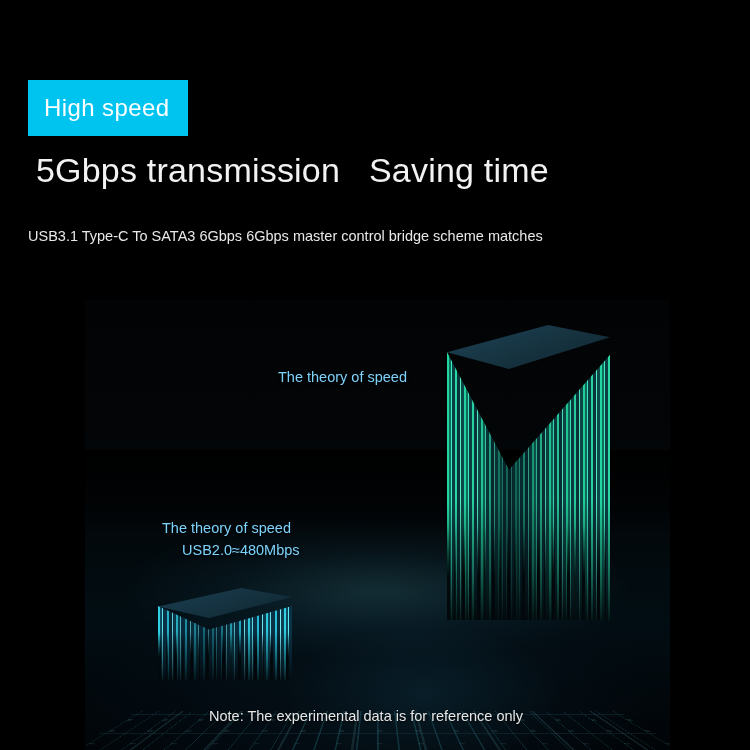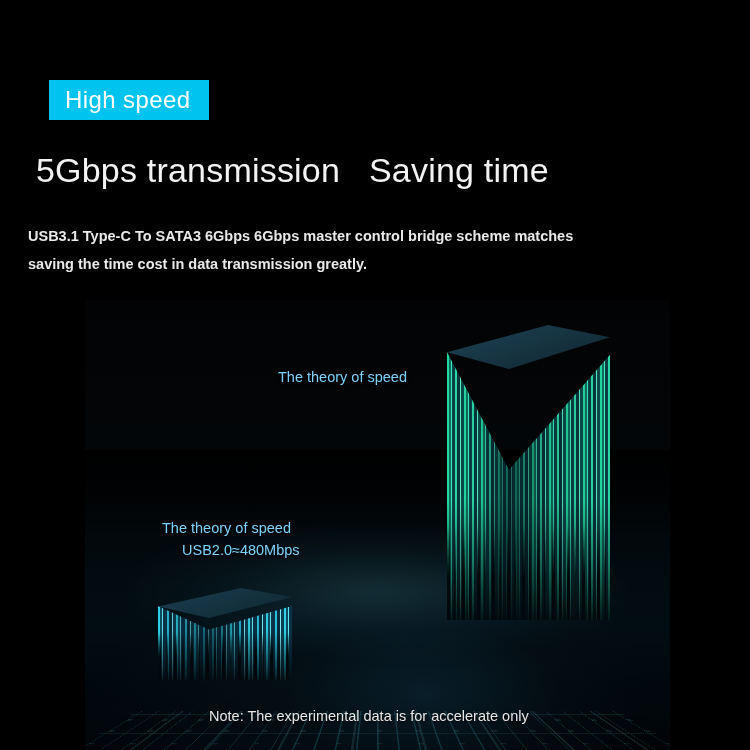--- a/index.html
+++ b/index.html
@@ -8,41 +8,41 @@
     background:#000;
     font-family:"Liberation Sans",sans-serif;
     overflow:hidden;
     position:relative;
   }
   #page{position:absolute;inset:0;background:#000;}
 
   
   .badge{
     position:absolute;left:28px;top:80px;
-    width:160px;height:40px;
+    width:160px;height:56px;
     background:#00c4f0;
     display:flex;align-items:center;
-    box-sizing:border-box;padding-left:16px;margin-left:21px;
+    box-sizing:border-box;padding-left:16px;
   }
   .badge-label{
     color:#ffffff;font-size:24px;letter-spacing:.4px;
     font-weight:400;line-height:1;
   }
 
   
   .headline{
     position:absolute;left:36px;top:150px;
     color:#f2f2f2;font-size:34px;font-weight:400;
     letter-spacing:.2px;white-space:pre;line-height:1.2;
   }
 
   
   .para{
     position:absolute;left:28px;top:222px;width:560px;
-    color:#e8e8e8;font-size:14.5px;line-height:28px;font-weight:700;
+    color:#e8e8e8;font-size:14.5px;line-height:28px;font-weight:400;
   }
   .para div{white-space:nowrap;}
 
   
   .photo{
     position:absolute;left:85px;top:300px;width:585px;height:450px;
     overflow:hidden;
     background:
       radial-gradient(ellipse 300px 160px at 58% 88%, rgba(18,62,84,.85) 0%, rgba(8,26,38,.5) 45%, rgba(0,0,0,0) 78%),
       radial-gradient(ellipse 420px 240px at 45% 100%, rgba(10,40,60,.7) 0%, rgba(0,0,0,0) 70%),
@@ -205,21 +205,20 @@
 <div id="page">
 
   <div class="badge">
     <span class="badge-label">High speed</span>
   </div>
 
   <div class="headline">5Gbps transmission   Saving time</div>
 
   <div class="para">
     <div>USB3.1 Type-C To SATA3 6Gbps 6Gbps master control bridge scheme matches</div>
-    <div>saving the time cost in data transmission greatly.</div>
   </div>
 
   <div class="photo">
 
     <div class="floor">
       <div class="gridlines"></div>
       <div class="traces"></div>
       <div class="chips"></div>
     </div>
     <div class="floor-fade"></div>
@@ -251,15 +250,15 @@
 
   <div class="lbl" id="label-usb31">
     <span class="l1">The theory of speed</span>
   </div>
 
   <div class="lbl" id="label-usb20">
     <span class="l1">The theory of speed</span>
     <span class="l2">USB2.0≈480Mbps</span>
   </div>
 
-  <div class="note">Note: The experimental data is for accelerate only</div>
+  <div class="note">Note: The experimental data is for reference only</div>
 
 </div>
 
 </body></html>

